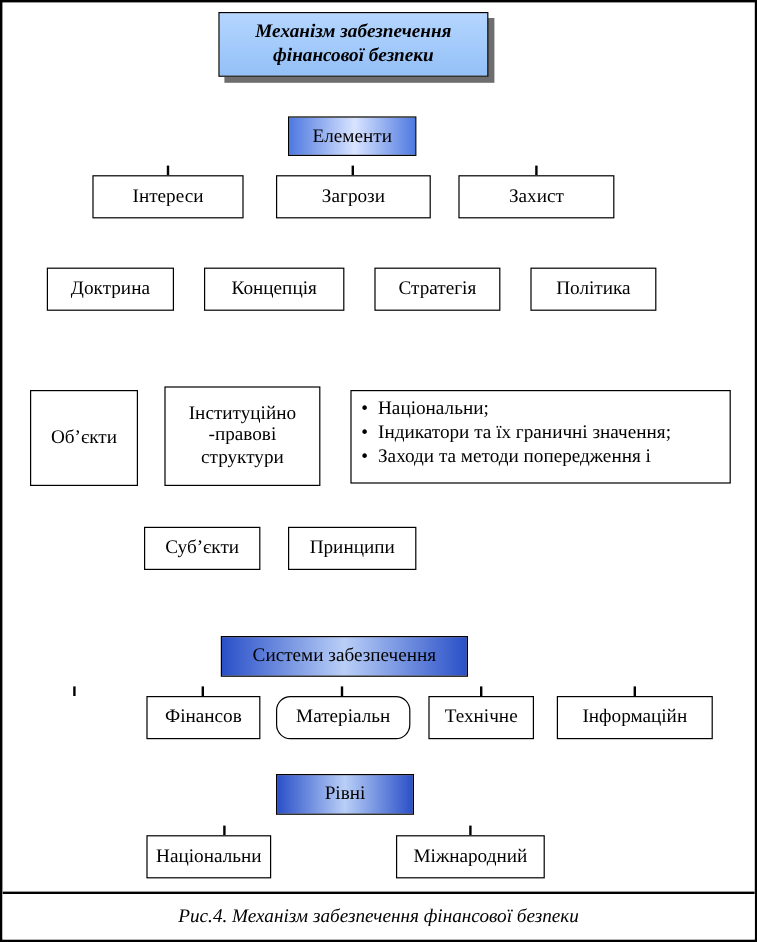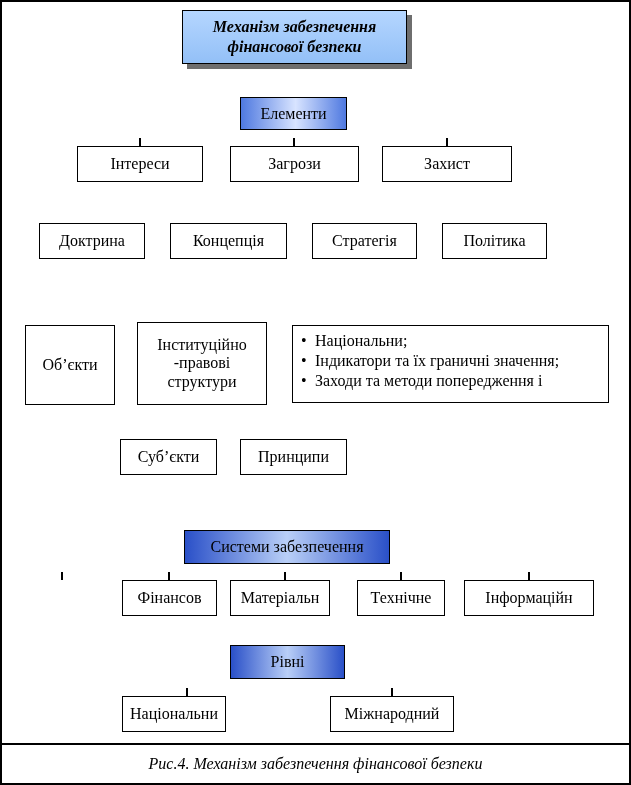--- a/index.html
+++ b/index.html
@@ -164,21 +164,21 @@
 
   <div class="tick" style="left:59px; top:570px;"></div>
   <div class="tick" style="left:166px; top:570px;"></div>
   <div class="tick" style="left:282px; top:570px;"></div>
   <div class="tick" style="left:398px; top:570px;"></div>
   <div class="tick" style="left:526px; top:570px;"></div>
 
   <div class="box" style="left:120px; top:578px; width:95px; height:36px;">
     <span>Фінансов</span>
   </div>
-  <div class="box" style="left:228px; top:578px; width:100px; height:36px;">
+  <div class="box" style="left:228px; top:578px; width:112px; height:36px;border-radius:12px;">
     <span>Матеріальн</span>
   </div>
   <div class="box" style="left:355px; top:578px; width:88px; height:36px;align-items:center;">
     <span>Технічне</span>
   </div>
   <div class="box" style="left:462px; top:578px; width:130px; height:36px;">
     <span>Інформаційн</span>
   </div>
 
   <div class="grad" style="left:228px; top:643px; width:115px; height:34px;">

